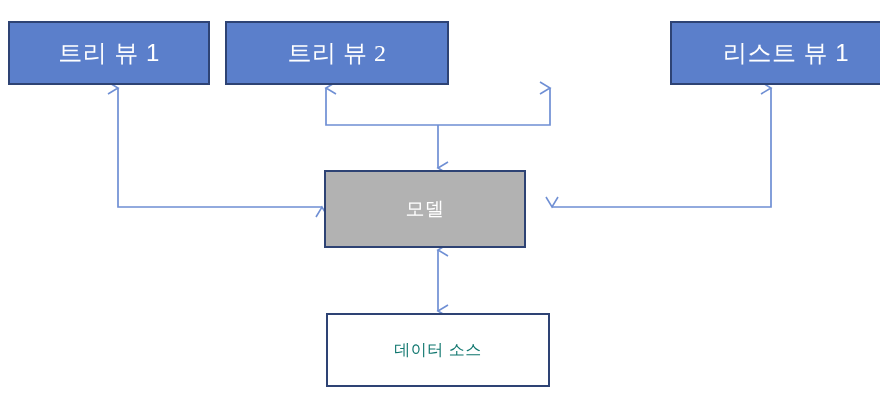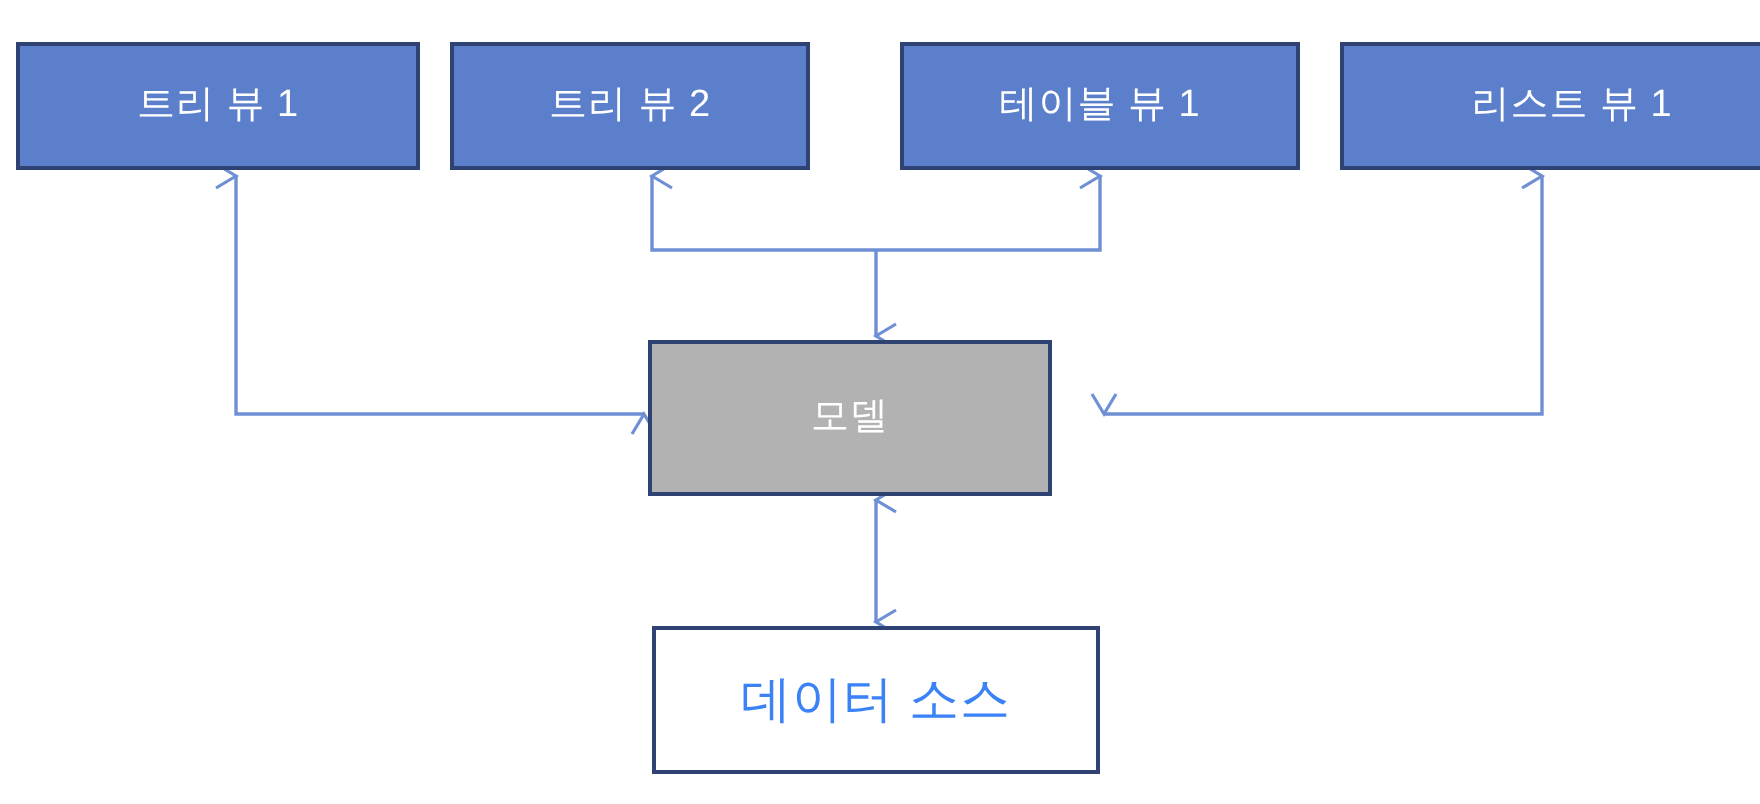--- a/index.html
+++ b/index.html
@@ -23,33 +23,33 @@
     display: flex;
     align-items: center;
     justify-content: center;
     text-align: center;
     letter-spacing: 0.5px;
   }
   .node-view {
     background: #5B7FCB;
     border: 2px solid #2E4374;
     color: #ffffff;
-    font-size: 19px;
+    font-size: 24px;
   }
   .node-model {
     background: #B2B2B2;
     border: 2px solid #2E4374;
     color: #ffffff;
     font-size: 19px;
   }
   .node-source {
     background: #ffffff;
     border: 2px solid #2E4374;
-    color: #3b82f6;
-    font-size: 25px;
+    color: #0f766e;
+    font-size: 16px;
   }
   .node-label {
     display: inline-block;
     line-height: 1.2;
     white-space: nowrap;
   }
   #edges {
     position: absolute;
     left: 0;
     top: 0;
@@ -94,27 +94,24 @@
 
     <g>
       <path d="M438,250 L438,311" fill="none" stroke="#6F8FD4" stroke-width="1.7" marker-start="url(#ah-up)" marker-end="url(#ah-down)"></path>
     </g>
   </svg>
 
   <div class="node node-view" style="left:8px; top:21px; width:202px; height:64px;">
     <span class="node-label">트리 뷰 1</span>
   </div>
 
-  <div class="node node-view" style="left:225px; top:21px; width:180px; height:64px;">
+  <div class="node node-view" style="left:225px; top:21px; width:224px; height:64px;font-family:Liberation Serif, serif;">
     <span class="node-label">트리 뷰 2</span>
   </div>
 
-  <div class="node node-view" style="left:450px; top:21px; width:200px; height:64px;">
-    <span class="node-label">테이블 뷰 1</span>
-  </div>
 
   <div class="node node-view" style="left:670px; top:21px; width:232px; height:64px;">
     <span class="node-label">리스트 뷰 1</span>
   </div>
 
   <div class="node node-model" style="left:324px; top:170px; width:202px; height:78px;">
     <span class="node-label">모델</span>
   </div>
 
   <div class="node node-source" style="left:326px; top:313px; width:224px; height:74px;">

